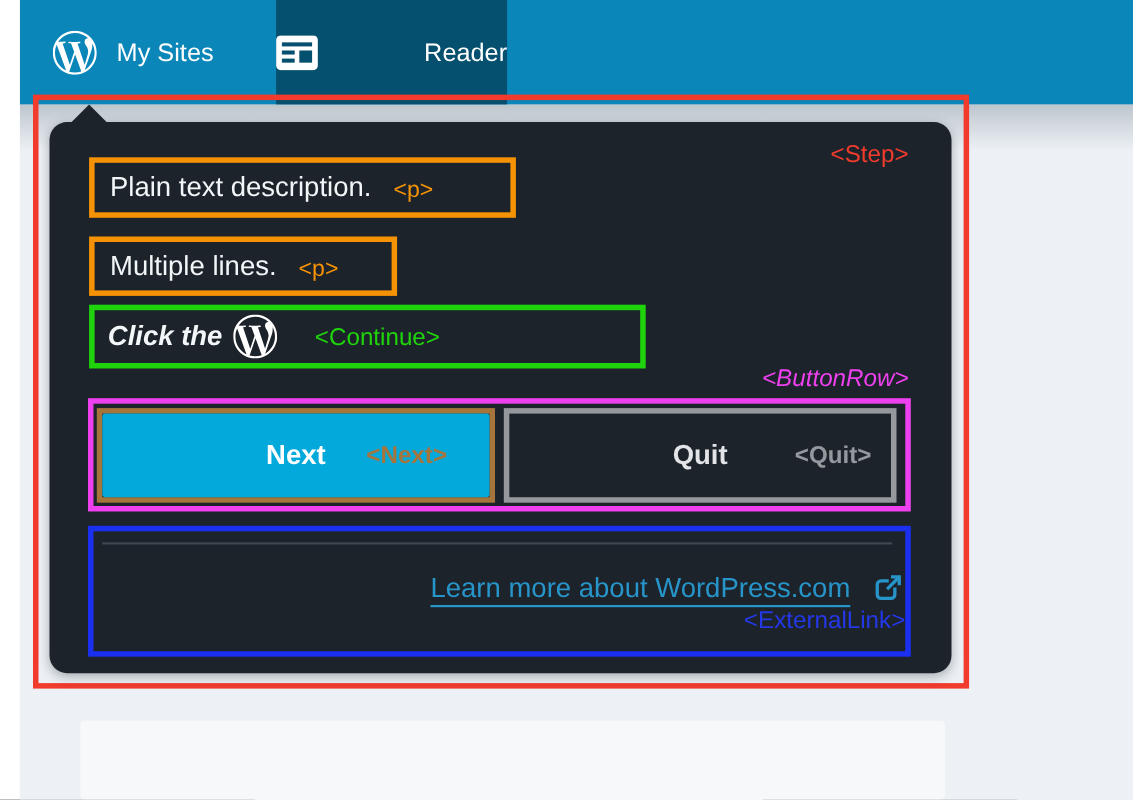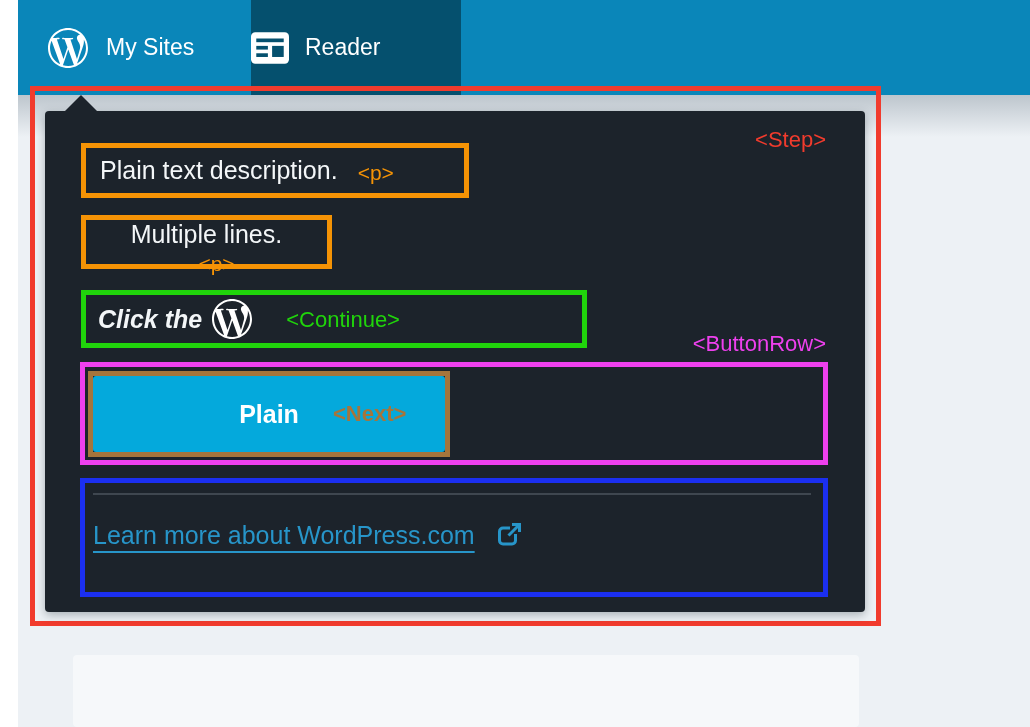--- a/index.html
+++ b/index.html
@@ -19,68 +19,68 @@
     --text:#f3f6f8;
   }
   *{margin:0;padding:0;box-sizing:border-box;}
   body{font-family:"Liberation Sans", sans-serif;}
   .screen{position:relative;width:1030px;height:727px;background:var(--pagebg);overflow:hidden;margin-left:18px;}
 
   
   .masterbar{position:absolute;left:0;top:0;width:1030px;height:95px;background:var(--masterbar);}
   .mb-item{display:flex;align-items:center;height:95px;color:#fff;font-size:23px;font-weight:500;}
   .my-sites{position:absolute;left:0;top:0;padding-left:30px;gap:18px;}
-  .reader-tab{position:absolute;left:233px;top:0;width:210px;background:var(--readertab);justify-content:flex-start;gap:16px;}
+  .reader-tab{position:absolute;left:233px;top:0;width:210px;background:var(--readertab);justify-content:space-between;gap:16px;}
   .wp-logo svg{display:block;}
   .reader-icon svg{display:block;}
 
   .page-shadow{position:absolute;left:0;top:95px;width:1030px;height:42px;
     background:linear-gradient(to bottom, rgba(150,162,172,.55), rgba(237,241,245,0));}
   .ghost-card{position:absolute;left:55px;top:655px;width:786px;height:72px;background:rgba(255,255,255,.5);border-radius:4px;}
 
   
   .anno{position:absolute;border-style:solid;border-width:5px;}
   .step-anno{left:12px;top:86px;width:851px;height:540px;border-color:var(--red);}
 
   
   .popup{position:absolute;left:10px;top:20px;width:820px;height:501px;background:var(--popup);
-    border-radius:4px;box-shadow:0 3px 10px rgba(40,54,64,.35);color:var(--text);}
+    border-radius:16px;box-shadow:0 3px 10px rgba(40,54,64,.35);color:var(--text);}
   .popup-arrow{position:absolute;left:19px;top:-16px;width:0;height:0;
     border-left:17px solid transparent;border-right:17px solid transparent;border-bottom:17px solid var(--popup);}
 
   .tag{font-size:22px;line-height:1;white-space:nowrap;}
   .tag-step{position:absolute;top:18px;right:39px;color:var(--red);}
-  .tag-buttonrow{position:absolute;top:222px;right:39px;color:var(--magenta);}
+  .tag-buttonrow{position:absolute;top:222px;right:39px;color:var(--magenta);font-style:italic;}
 
   .p-anno{border-color:var(--orange);display:flex;align-items:flex-start;padding:0 14px;}
   .p1{left:36px;top:32px;width:388px;height:55px;}
-  .p2{left:36px;top:104px;width:251px;height:54px;flex-direction:column;}
+  .p2{left:36px;top:104px;width:280px;height:54px;}
   .ptext{font-size:25px;font-weight:500;color:var(--text);align-self:center;}
   .tag-p{color:var(--orange);font-size:21px;margin-left:20px;align-self:center;padding-top:4px;}
 
-  .continue-anno{left:36px;top:179px;width:506px;height:58px;border-color:var(--green);
+  .continue-anno{left:36px;top:166px;width:506px;height:58px;border-color:var(--green);
     display:flex;align-items:center;padding:0 12px;}
   .ctext{font-size:25px;font-weight:600;font-style:italic;color:var(--text);}
   .wp-logo-small{margin:0 10px;display:flex;}
   .tag-continue{color:var(--green);margin-left:24px;padding-top:2px;text-align:right;}
 
   .buttonrow-anno{left:35px;top:251px;width:748px;height:103px;border-color:var(--magenta);}
   .next-anno{left:3px;top:4px;width:362px;height:86px;border-color:var(--tan);}
   .quit-anno{left:373px;top:4px;width:357px;height:86px;border-color:var(--graybox);}
   .btn{position:relative;width:100%;height:100%;border:none;display:flex;align-items:center;justify-content:center;
     font-family:"Liberation Sans", sans-serif;font-size:25px;font-weight:700;cursor:pointer;}
   .btn-next{background:var(--btnblue);color:#fff;border-radius:3px;}
   .btn-quit{background:transparent;color:#e2e4e7;}
   .btn-tag{position:absolute;top:50%;transform:translateY(-50%);font-weight:700;font-size:22px;}
   .tag-next{left:calc(50% + 64px);color:var(--tan);}
   .tag-quit{left:calc(50% + 86px);color:var(--graybox);}
 
   .external-anno{left:35px;top:367px;width:748px;height:119px;border-color:var(--bluebox);display:block;}
   .divider{margin:10px 12px 0 8px;border-top:2px solid #3f4750;}
-  .link-row{display:flex;align-items:flex-end;margin:24px 0 0 8px;}
+  .link-row{display:flex;align-items:flex-end;margin:24px 0 0 8px;flex-direction:column;}
   .ext-link{display:flex;align-items:center;color:var(--link);font-size:25px;text-decoration:underline;
     text-decoration-thickness:2px;text-underline-offset:7px;cursor:pointer;}
   .ext-icon{margin-left:18px;display:flex;}
   .tag-external{color:#2438e8;margin-left:22px;padding-top:2px;}
 </style>
 </head>
 <body>
 
 <div class="screen">
 
@@ -134,38 +134,45 @@
             </svg>
         </span>
         <span class="tag tag-continue">&lt;Continue&gt;</span>
       </div>
 
       <span class="tag tag-buttonrow">&lt;ButtonRow&gt;</span>
 
       <div class="anno buttonrow-anno">
         <div class="anno next-anno">
           <button class="btn btn-next">
-            <span>Plain</span>
+            <span>Next</span>
             <span class="btn-tag tag-next">&lt;Next&gt;</span>
+          </button>
+        </div>
+        <div class="anno quit-anno">
+          <button class="btn btn-quit">
+            <span>Quit</span>
+            <span class="btn-tag tag-quit">&lt;Quit&gt;</span>
           </button>
         </div>
       </div>
 
       <div class="anno external-anno">
         <div class="divider"></div>
         <div class="link-row">
           <a class="ext-link">
             <span>Learn more about WordPress.com</span>
             <span class="ext-icon">
               <svg width="32" height="32" viewBox="0 0 32 32" fill="none" stroke="#2795c9" stroke-width="3">
                 <path d="M17 9 H10 c-2 0-3.5 1.5-3.5 3.5 v9 c0 2 1.5 3.5 3.5 3.5 h9 c2 0 3.5-1.5 3.5-3.5 V15"></path>
                 <path d="M15.5 16.5 L26 6"></path>
                 <path d="M19 5.5 h7.5 v7.5"></path>
               </svg>
             </span>
           </a>
+          <span class="tag tag-external">&lt;ExternalLink&gt;</span>
         </div>
       </div>
 
     </div>
   </div>
 
 </div>
 
 </body></html>

